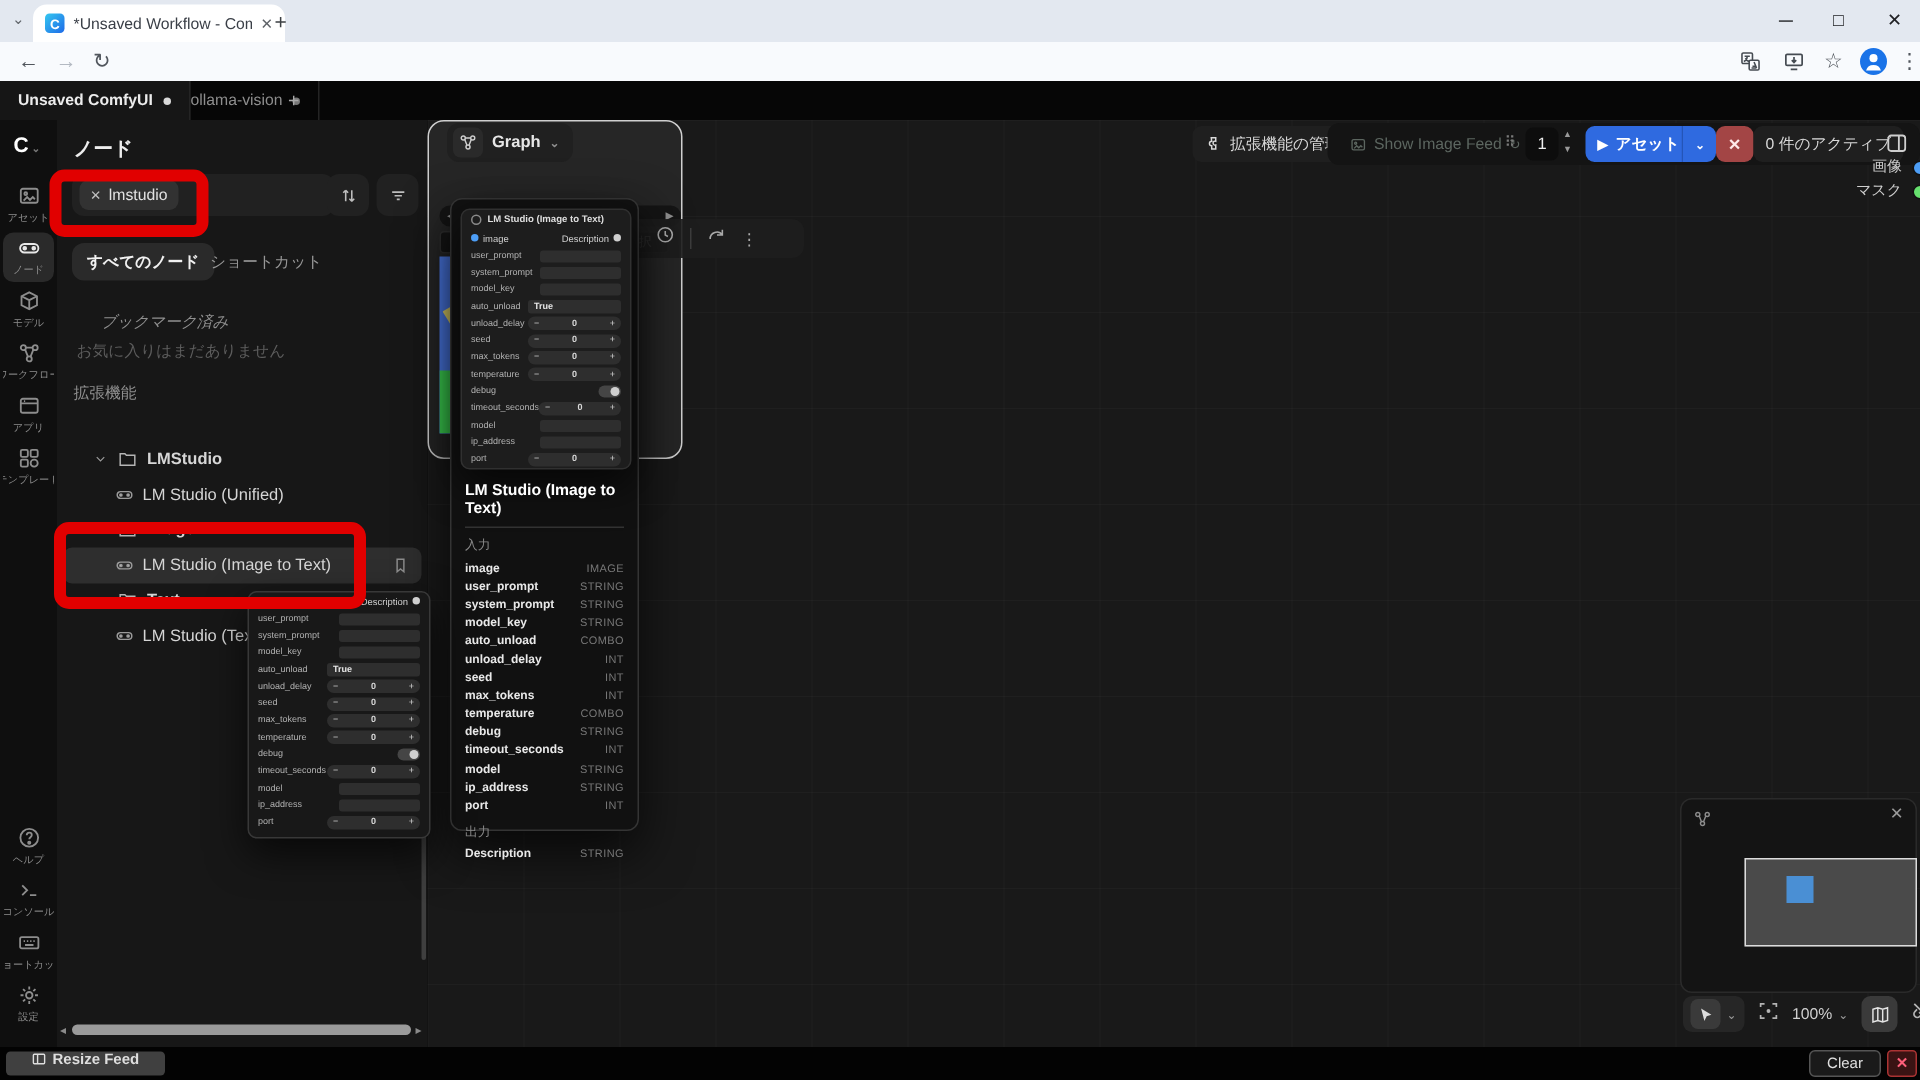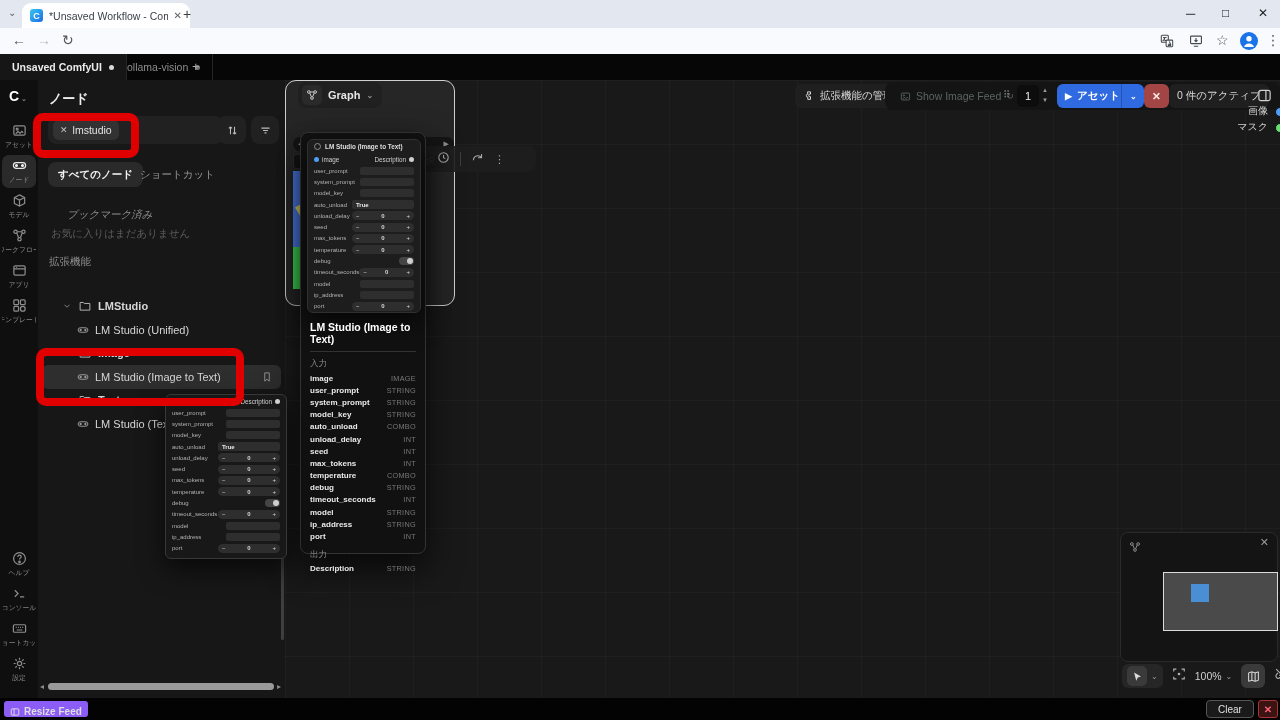--- a/index.html
+++ b/index.html
@@ -749,21 +749,21 @@
       <div id="det-out">
           <div class="drow">
             <span class="dname">Description</span>
             <span class="dtype">STRING</span>
           </div>
         </div>
     </div>
   </div>
 
   <div class="a statusbar">
-    <div class="a" style="left:4px;top:3px;height:16px;background:#8b5cf6;border-radius:3px;display:flex;align-items:flex-end;gap:4px;padding:0 6px;color:#dedede;font-size:10px;font-weight:bold;">
+    <div class="a" style="left:4px;top:3px;height:16px;background:#404040;border-radius:3px;display:flex;align-items:flex-start;gap:4px;padding:0 17px;color:#dedede;font-size:10px;font-weight:bold;">
       <svg width="10" height="10" viewBox="0 0 16 16" fill="none" stroke="currentColor" stroke-width="1.5">
           <rect x="2" y="3" width="12" height="10" rx="1"></rect>
           <path d="M6.5 3v10"></path>
         </svg>
       <span>Resize Feed</span>
     </div>
     <div class="a" style="left:1206px;top:2px;width:46px;height:16px;background:#1a1a1a;border:1px solid #555;border-radius:4px;display:flex;align-items:center;justify-content:center;color:#e0e0e0;font-size:10px;">Clear</div>
     <div class="a" style="left:1258px;top:2px;width:18px;height:16px;background:#3a1313;border:1px solid #a33;border-radius:3px;display:flex;align-items:center;justify-content:center;color:#ff5f7a;font-size:10px;font-weight:bold;">✕</div>
   </div>
 

